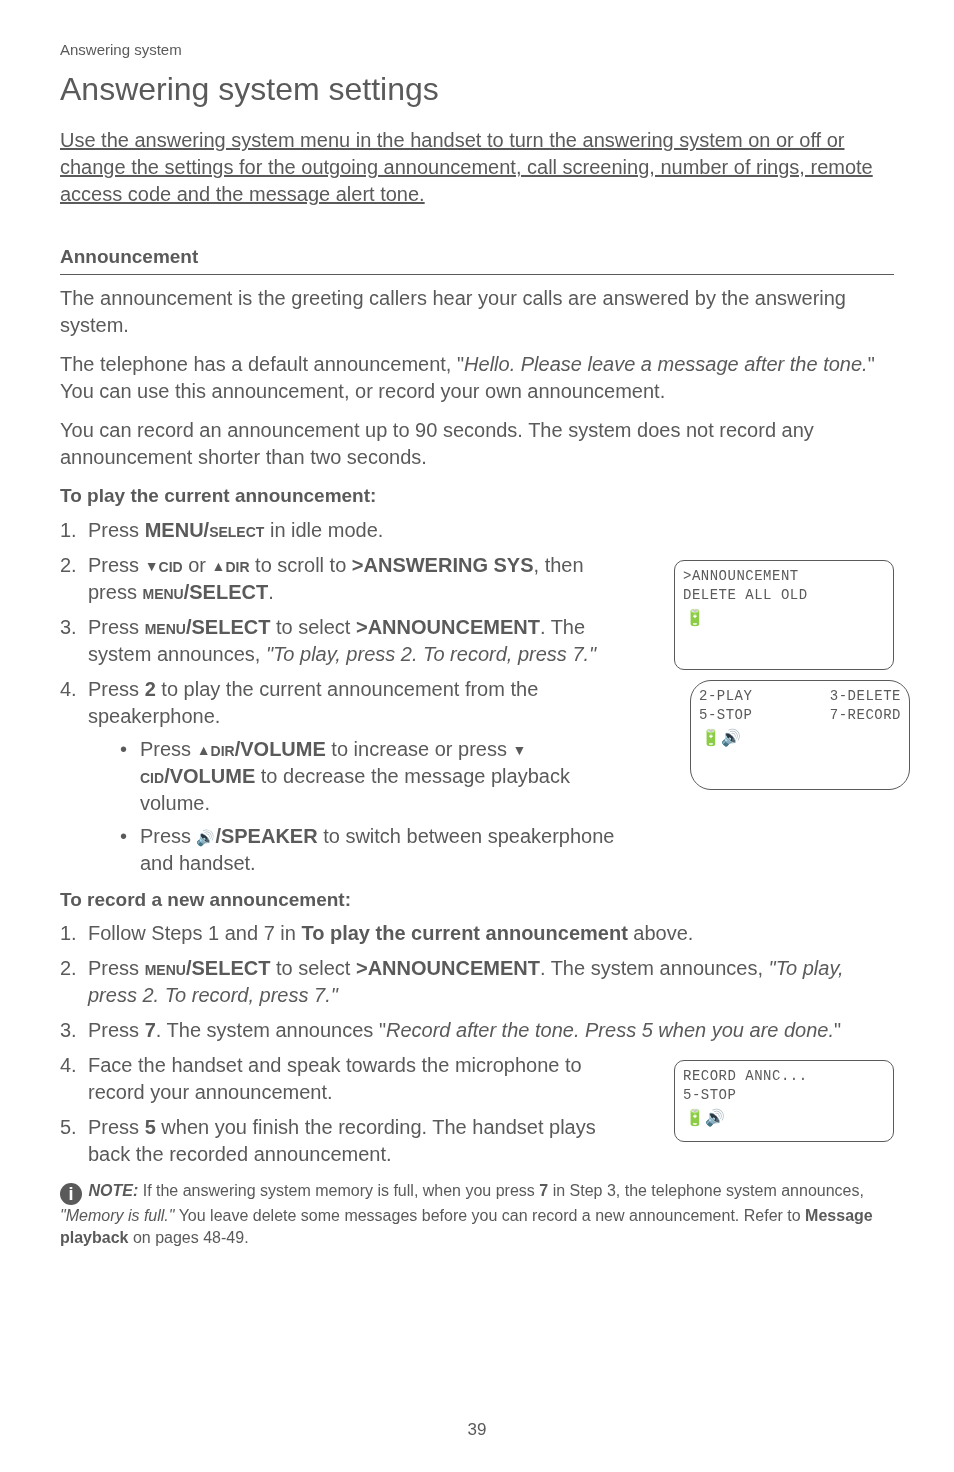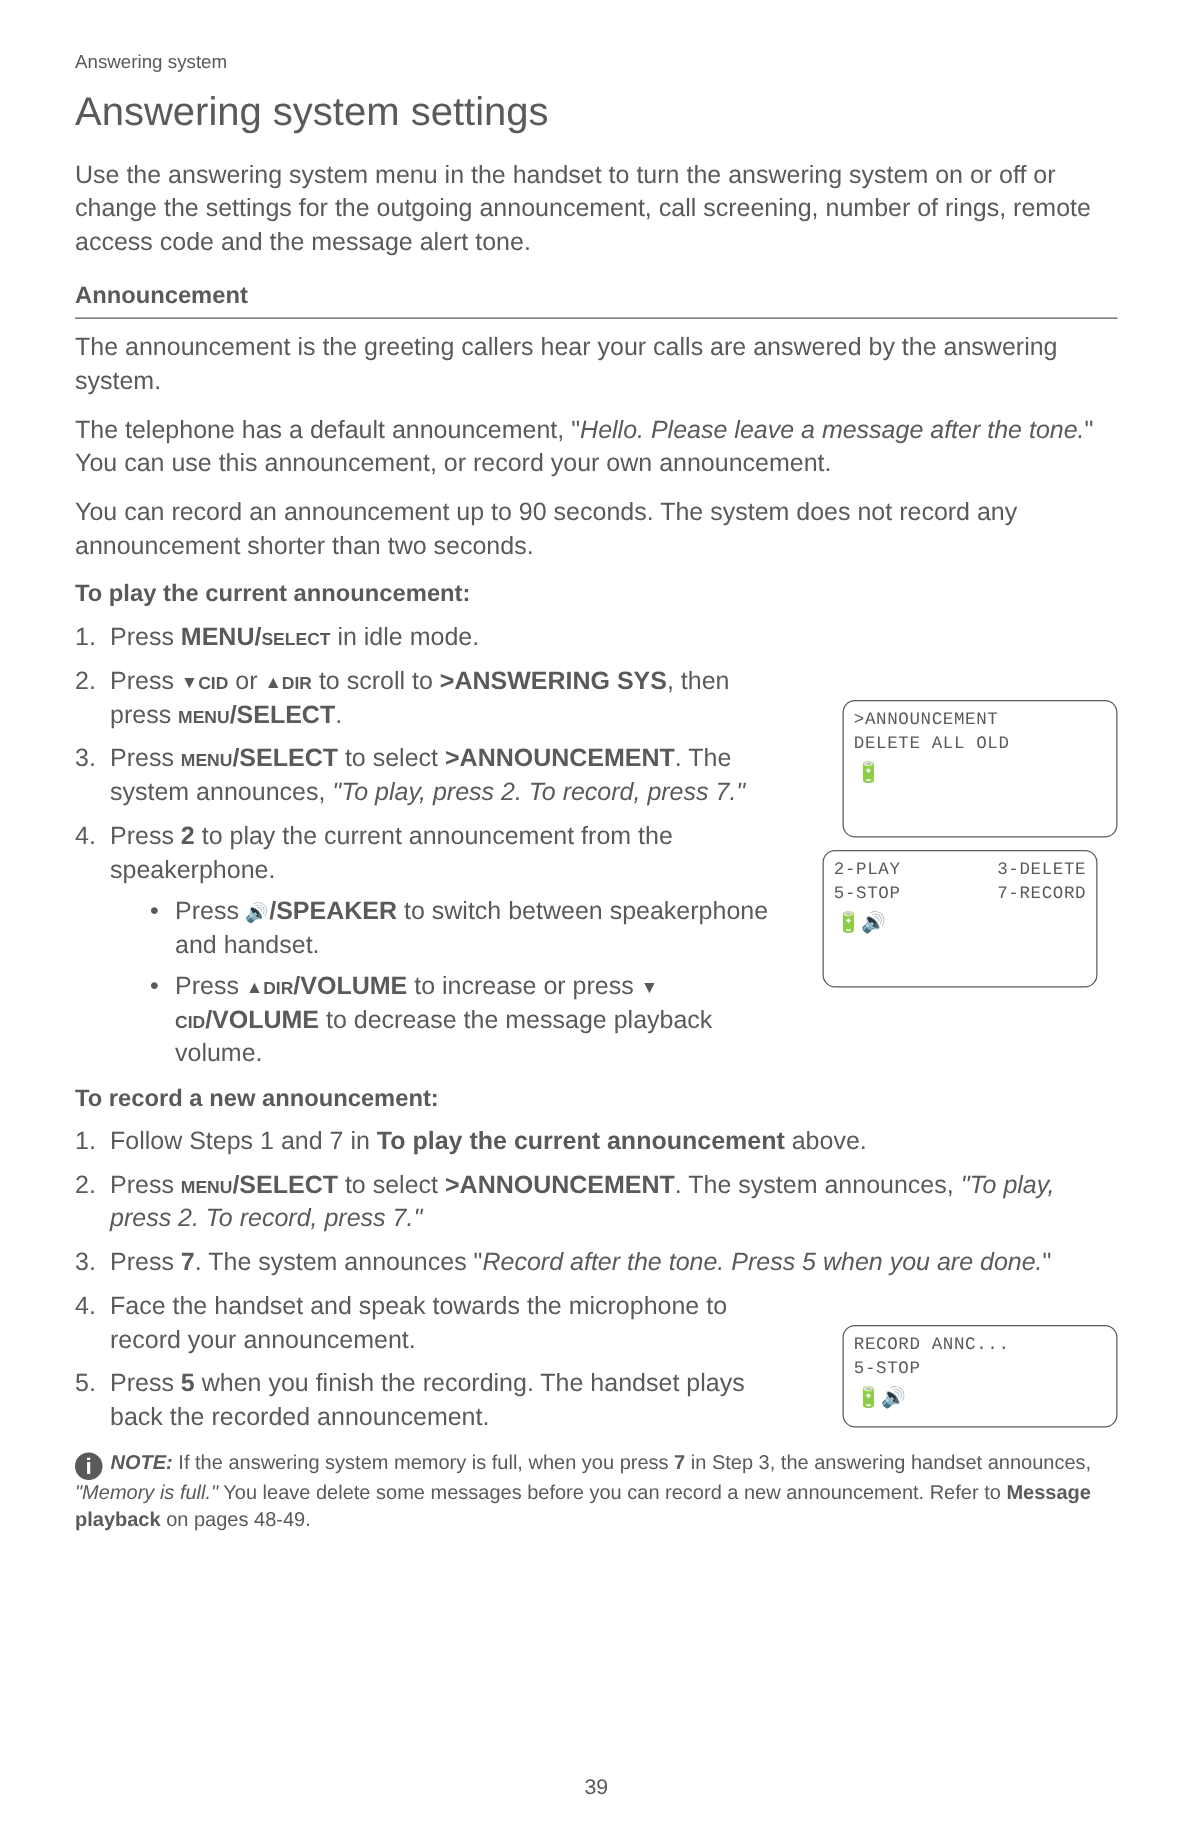--- a/index.html
+++ b/index.html
@@ -8,21 +8,21 @@
     height: 1472px;
     background: #fff;
     color: #5a5a5a;
     font-family: Arial, Helvetica, sans-serif;
     padding: 40px 60px 20px 60px;
     position: relative;
     line-height: 1.35;
   }
   .breadcrumb { font-size: 15px; margin-bottom: 8px; }
   h1 { font-size: 32px; font-weight: 400; margin-bottom: 16px; }
-  .intro { font-size: 20px; margin-bottom: 16px; }
+  .intro { font-size: 20px; margin-bottom: 36px; text-decoration: underline; }
   .section-head {
     font-size: 19px;
     font-weight: 700;
     border-bottom: 1.5px solid #5a5a5a;
     padding-bottom: 4px;
     margin-bottom: 10px;
   }
   .para { font-size: 20px; margin-bottom: 12px; }
   .subhead { font-size: 19px; font-weight: 700; margin: 10px 0 8px 0; }
   ol { list-style: none; padding-left: 0; }
@@ -90,24 +90,24 @@
   <li style="width:570px;"><span class="num">2.</span>
     <span>Press </span><span class="tri">▼</span><span class="b sc">cid</span><span> or </span><span class="tri">▲</span><span class="b sc">dir</span><span> to scroll to </span><span class="b">&gt;ANSWERING SYS</span><span>, then press </span><span class="b sc">menu</span><span class="b">/SELECT</span><span>.</span>
   </li>
   <li style="width:570px;"><span class="num">3.</span>
     <span>Press </span><span class="b sc">menu</span><span class="b">/SELECT</span><span> to select </span><span class="b">&gt;ANNOUNCEMENT</span><span>. The system announces, </span><span class="i">"To play, press 2. To record, press 7."</span>
   </li>
   <li style="width:570px;"><span class="num">4.</span>
     <span>Press </span><span class="b">2</span><span> to play the current announcement from the speakerphone.</span>
     <ul class="bullets">
       <li>
-        <span>Press </span><span class="spk">🔊</span><span class="b">/SPEAKER</span><span> to switch between speakerphone and handset.</span>
+        <span>Press </span><span class="tri">▲</span><span class="b sc">dir</span><span class="b">/VOLUME</span><span> to increase or press </span><span class="tri">▼</span><span class="b sc">cid</span><span class="b">/VOLUME</span><span> to decrease the message playback volume.</span>
       </li>
       <li>
-        <span>Press </span><span class="tri">▲</span><span class="b sc">dir</span><span class="b">/VOLUME</span><span> to increase or press </span><span class="tri">▼</span><span class="b sc">cid</span><span class="b">/VOLUME</span><span> to decrease the message playback volume.</span>
+        <span>Press </span><span class="spk">🔊</span><span class="b">/SPEAKER</span><span> to switch between speakerphone and handset.</span>
       </li>
     </ul>
   </li>
 </ol>
 
 <div class="subhead">To record a new announcement:</div>
 
 <ol>
   <li><span class="num">1.</span>
     <span>Follow Steps 1 and 7 in </span><span class="b">To play the current announcement</span><span> above.</span>
@@ -121,30 +121,30 @@
   <li style="width:570px;"><span class="num">4.</span>
     <span>Face the handset and speak towards the microphone to record your announcement.</span>
   </li>
   <li style="width:570px;"><span class="num">5.</span>
     <span>Press </span><span class="b">5</span><span> when you finish the recording. The handset plays back the recorded announcement.</span>
   </li>
 </ol>
 
 <p class="note">
   <span class="icon">i</span>
-  <span class="b i">NOTE:</span><span> If the answering system memory is full, when you press </span><span class="b">7</span><span> in Step 3, the answering handset announces, </span><span class="i">"Memory is full."</span><span> You leave delete some messages before you can record a new announcement. Refer to </span><span class="b">Message playback</span><span> on pages 48-49.</span>
+  <span class="b i">NOTE:</span><span> If the answering system memory is full, when you press </span><span class="b">7</span><span> in Step 3, the telephone system announces, </span><span class="i">"Memory is full."</span><span> You leave delete some messages before you can record a new announcement. Refer to </span><span class="b">Message playback</span><span> on pages 48-49.</span>
 </p>
 
 <div class="lcd" style="top:560px; right:60px; width:220px; height:110px;">
   <div class="row">&gt;ANNOUNCEMENT</div>
   <div class="row"> DELETE ALL OLD</div>
   <div class="batt">🔋</div>
 </div>
 
-<div class="lcd" style="top:680px; right:76px; width:220px; height:110px;">
+<div class="lcd" style="top:680px; right:44px; width:220px; height:110px;border-radius:21px;">
   <div class="row split">
       <span>2-PLAY</span>
       <span>3-DELETE</span>
     </div>
   <div class="row split">
       <span>5-STOP</span>
       <span>7-RECORD</span>
     </div>
   <div class="batt">🔋🔊</div>
 </div>

